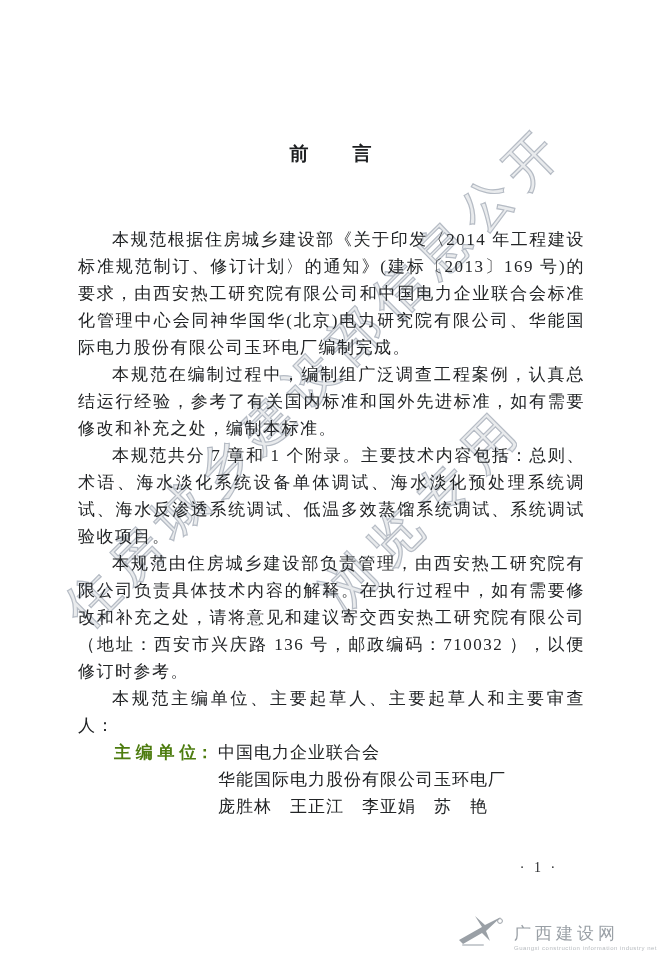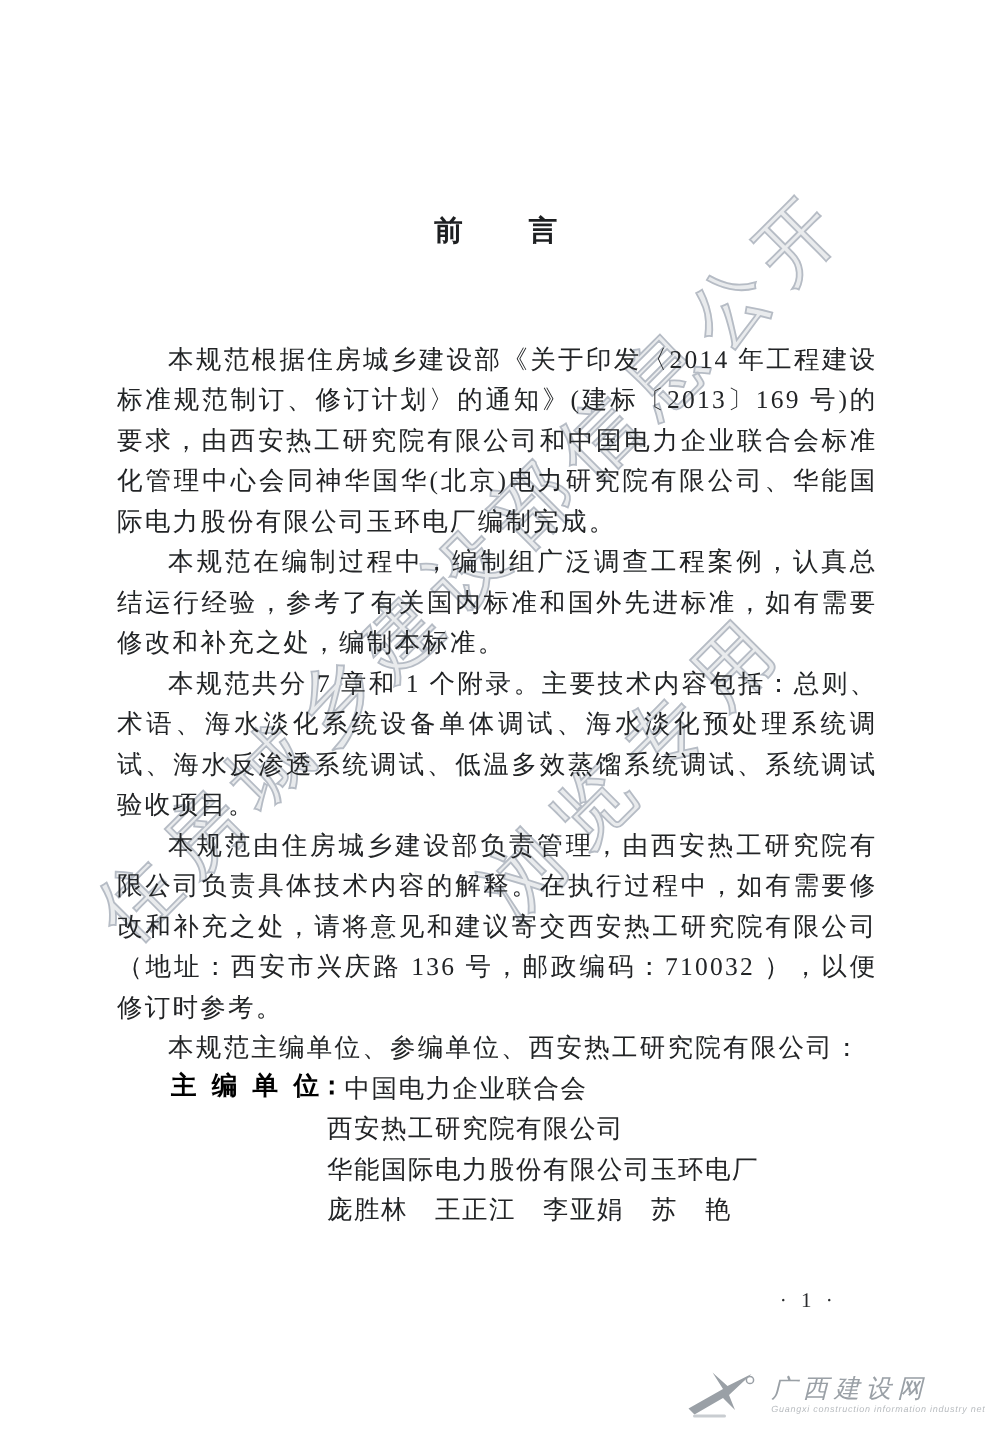--- a/index.html
+++ b/index.html
@@ -29,34 +29,34 @@
     position:absolute;z-index:2;top:226px;left:78px;width:507px;
     font-size:17px;line-height:27px;letter-spacing:1.5px;
     text-align:justify;text-justify:inter-ideograph;color:#222426;
   }
   .body-text p{margin:0;text-indent:2em;}
   
   .credits{margin-top:0;}
   .credit-row{display:flex;align-items:flex-start;}
   .credit-label{
     flex:0 0 104px;margin-left:36px;
-    font-family:Liberation Mono, monospace;
-    font-weight:bold;letter-spacing:0;white-space:nowrap;color:#000000;
+    font-family:Liberation Sans, sans-serif;
+    font-weight:bold;letter-spacing:0;white-space:nowrap;color:#4d7c0f;
   }
   .credit-line{flex:1 1 auto;letter-spacing:1px;}
   .credit-cont{padding-left:140px;letter-spacing:1px;}
   
   .page-number{
     position:absolute;z-index:2;top:860px;left:503px;width:72px;
     text-align:center;font-size:14px;letter-spacing:3px;color:#2a2c2e;
   }
   
   .footer-logo{
     position:absolute;z-index:2;right:4px;bottom:6px;
-    display:flex;align-items:center;gap:8px;font-style:italic;
+    display:flex;align-items:flex-end;gap:8px;
   }
   .logo-mark{flex:0 0 auto;margin-top:2px;}
   .logo-text-col{display:flex;flex-direction:column;}
   .logo-name{
     font-family:"Liberation Sans","DejaVu Sans",sans-serif;
     font-size:17px;letter-spacing:4px;color:#9aa0a6;line-height:19px;
   }
   .logo-tagline{
     font-family:"Liberation Sans","DejaVu Sans",sans-serif;
     font-size:6px;letter-spacing:0.5px;color:#b7bbbf;line-height:8px;margin-top:1px;
@@ -70,28 +70,27 @@
   <div class="watermark wm1">住房城乡建设部信息公开</div>
   <div class="watermark wm2">浏览专用</div>
 
   <h1 class="title">前　　言</h1>
 
   <div class="body-text">
     <p>本规范根据住房城乡建设部《关于印发〈2014 年工程建设标准规范制订、修订计划〉的通知》(建标〔2013〕169 号)的要求，由西安热工研究院有限公司和中国电力企业联合会标准化管理中心会同神华国华(北京)电力研究院有限公司、华能国际电力股份有限公司玉环电厂编制完成。</p>
     <p>本规范在编制过程中，编制组广泛调查工程案例，认真总结运行经验，参考了有关国内标准和国外先进标准，如有需要修改和补充之处，编制本标准。</p>
     <p>本规范共分 7 章和 1 个附录。主要技术内容包括：总则、术语、海水淡化系统设备单体调试、海水淡化预处理系统调试、海水反渗透系统调试、低温多效蒸馏系统调试、系统调试验收项目。</p>
     <p>本规范由住房城乡建设部负责管理，由西安热工研究院有限公司负责具体技术内容的解释。在执行过程中，如有需要修改和补充之处，请将意见和建议寄交西安热工研究院有限公司（地址：西安市兴庆路 136 号，邮政编码：710032 ），以便修订时参考。</p>
-    <p>本规范主编单位、参编单位、西安热工研究院有限公司：</p>
+    <p>本规范主编单位、主要起草人、主要起草人和主要审查人：</p>
 
     <div class="credits">
       <div class="credit-row">
         <span class="credit-label">主 编 单 位：</span>
         <span class="credit-line">中国电力企业联合会</span>
       </div>
-      <div class="credit-cont">西安热工研究院有限公司</div>
 
       <div class="credit-cont">华能国际电力股份有限公司玉环电厂</div>
 
       <div class="credit-cont">庞胜林　王正江　李亚娟　苏　艳</div>
     </div>
   </div>
 
   <div class="page-number">· 1 ·</div>
 
   <div class="footer-logo">

